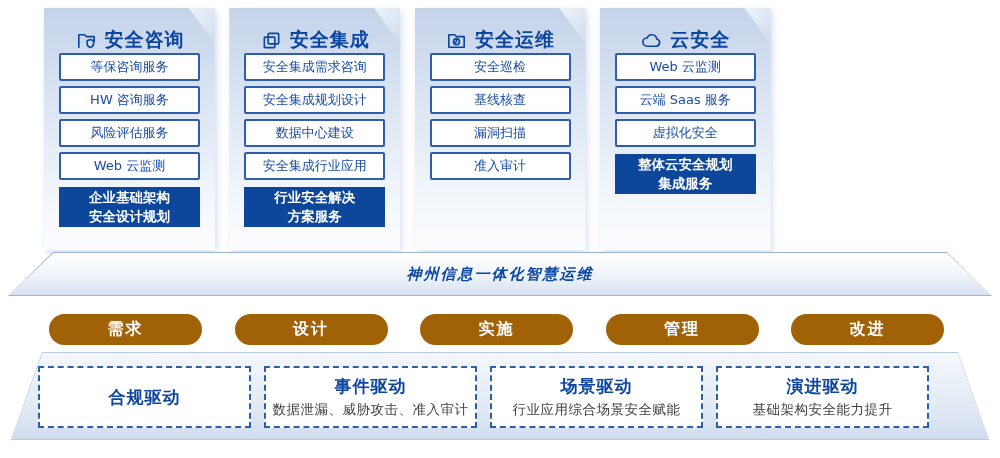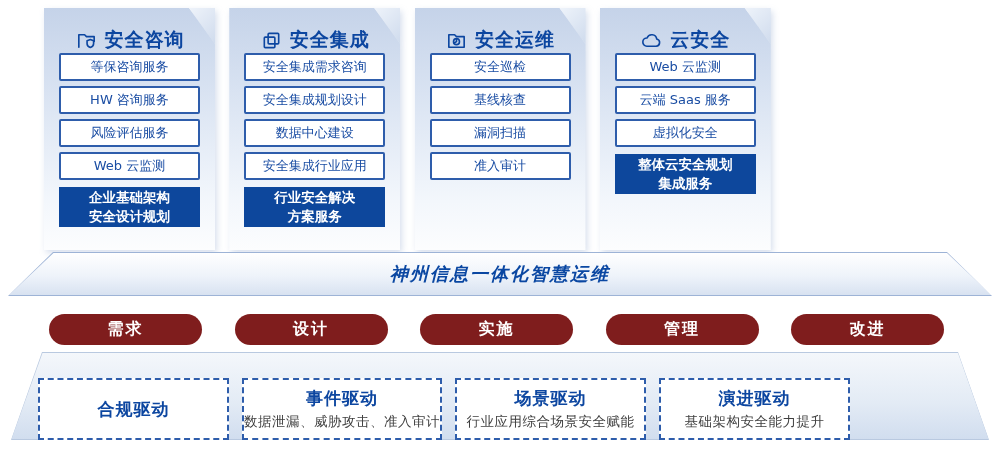--- a/index.html
+++ b/index.html
@@ -27,32 +27,32 @@
   .cta{margin:7px 15px 0;height:40px;background:#0d479c;color:#fff;font-weight:bold;font-size:13.5px;
     line-height:1.4;display:flex;flex-direction:column;align-items:center;justify-content:center;text-align:left;}
   
   .banner{position:absolute;left:8px;top:252px;width:984px;height:44px;
     clip-path:polygon(45px 0,939px 0,984px 44px,0 44px);
     background:#9db3d6;filter:drop-shadow(0 2px 2px rgba(110,140,190,.3));}
   .banner-inner{position:absolute;inset:1px;
     clip-path:polygon(44.5px 0,938px 0,982.5px 42px,0 42px);
     background:linear-gradient(180deg,#ffffff 0%,#eef3fa 55%,#d8e2f1 100%);
     display:flex;align-items:center;justify-content:center;}
-  .banner-title{color:#0a47a2;font-size:18px;font-weight:bold;font-style:italic;letter-spacing:2px;}
+  .banner-title{color:#0a47a2;font-size:15px;font-weight:bold;font-style:italic;letter-spacing:2px;}
   
   .phases{position:absolute;top:314px;left:49px;width:895px;display:flex;justify-content:space-between;}
-  .pill{width:153px;height:31px;border-radius:16px;background:#7f1d1d;color:#fff;
+  .pill{width:153px;height:31px;border-radius:16px;background:#a16207;color:#fff;
     font-size:16px;font-weight:bold;letter-spacing:2px;display:flex;align-items:center;justify-content:center;}
   
   .band{position:absolute;left:0;top:352px;width:1000px;height:92px;
     clip-path:polygon(42px 0,958px 0,989px 88px,11px 88px);background:#b9c9e0;}
   .band-inner{position:absolute;inset:1px;
     clip-path:polygon(41.5px 0,957px 0,987.5px 86px,10.5px 86px);
     background:linear-gradient(180deg,#f4f7fb 0%,#e3ebf5 55%,#cfdcee 100%);}
-  .drivers{position:absolute;top:378px;left:38px;width:812px;display:flex;gap:13px;text-align:center;}
+  .drivers{position:absolute;top:366px;left:38px;width:891px;display:flex;gap:13px;text-align:center;}
   .driver{flex:1;height:58px;background:#ffffff;border:2px dashed #2e5dab;
     display:flex;flex-direction:column;align-items:center;justify-content:center;gap:3px;}
   .driver-title{color:#0c46a0;font-size:17px;font-weight:bold;letter-spacing:1px;}
   .driver-desc{color:#3f3f3f;font-size:13.5px;letter-spacing:.5px;white-space:nowrap;}
   .icon{stroke:#0c46a0;fill:none;stroke-width:1.7;stroke-linejoin:round;stroke-linecap:round;}
 </style>
 </head>
 <body>
 
 <div class="cards">

